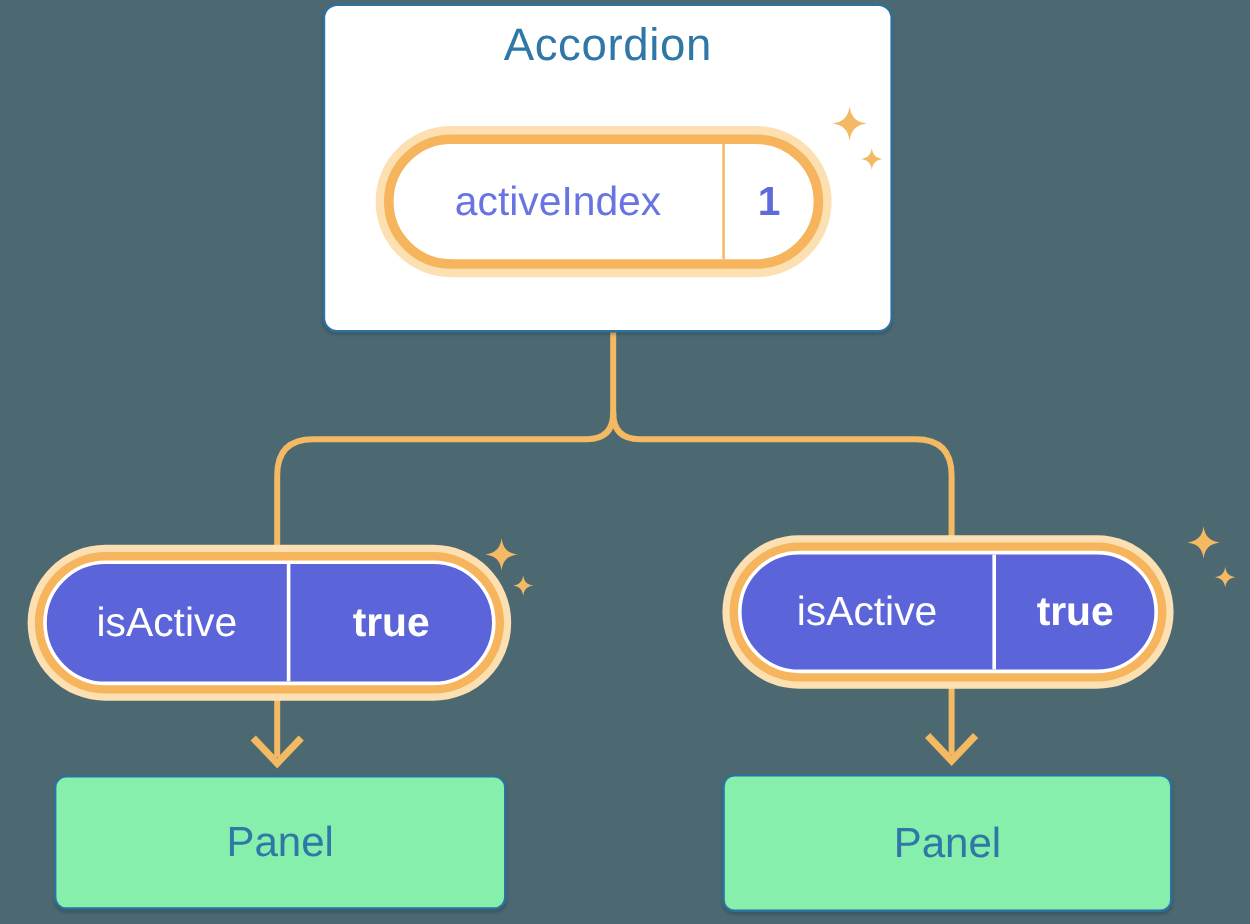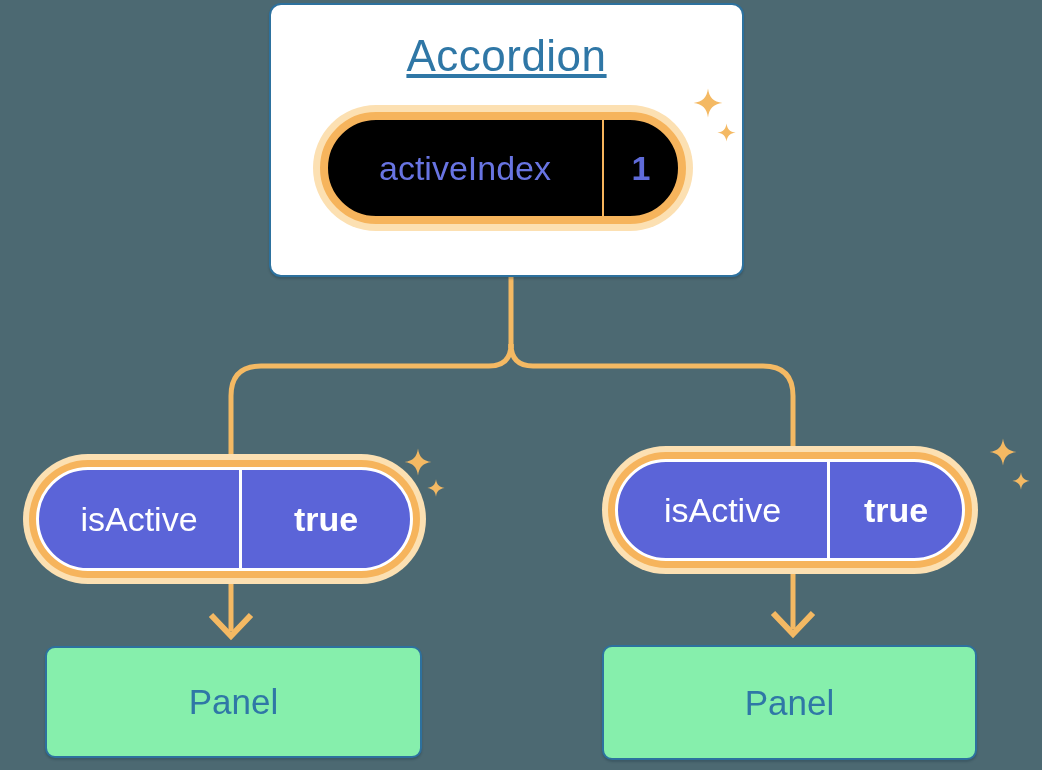--- a/index.html
+++ b/index.html
@@ -38,39 +38,38 @@
     position: absolute;
     left: 269px; top: 3px;
     width: 475px; height: 274px;
     background: #ffffff;
     border: 2px solid var(--card-border);
     border-radius: 12px;
     box-shadow: 0 2px 2px rgba(20, 45, 60, 0.25);
     z-index: 1;
   }
   .card-title {
-    margin-top: 26px;
+    margin-top: 12px;
     text-align: center;
-    font-size: 44px;
+    font-size: 38px;
     font-weight: 500;
     letter-spacing: 0.5px;
     color: var(--heading-blue);
-    text-decoration: underline;
   }
   .state-pill {
     position: absolute;
     left: 42px; top: 100px;
     width: 380px; height: 126px;
     background: var(--glow-orange);
     border-radius: 999px;
     padding: 7px;
   }
   .state-pill-ring {
     width: 100%; height: 100%;
-    background: #000000;
+    background: #ffffff;
     border: 8px solid var(--ring-orange);
     border-radius: 999px;
     display: flex;
     overflow: hidden;
   }
   .state-pill-label {
     flex: 1;
     display: flex; align-items: center; justify-content: center;
     font-size: 34px;
     color: var(--state-text-purple);

